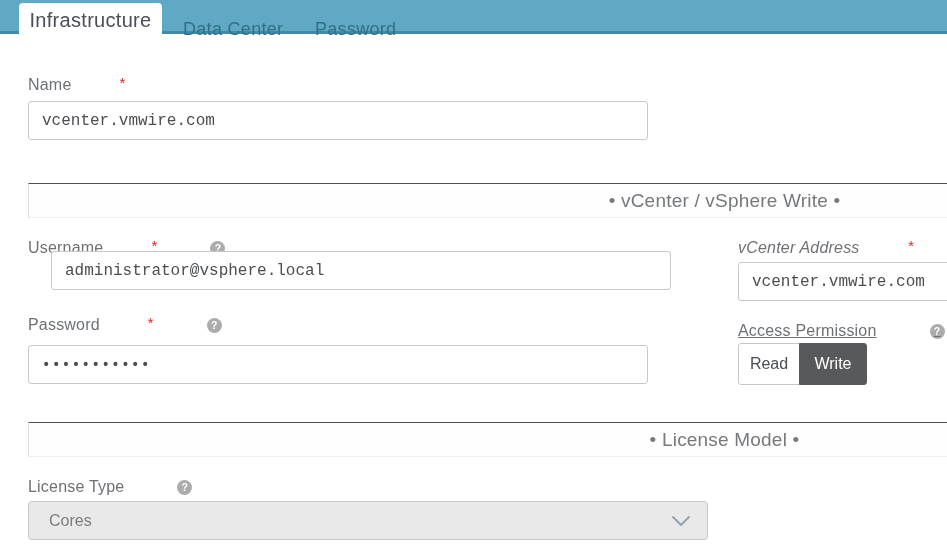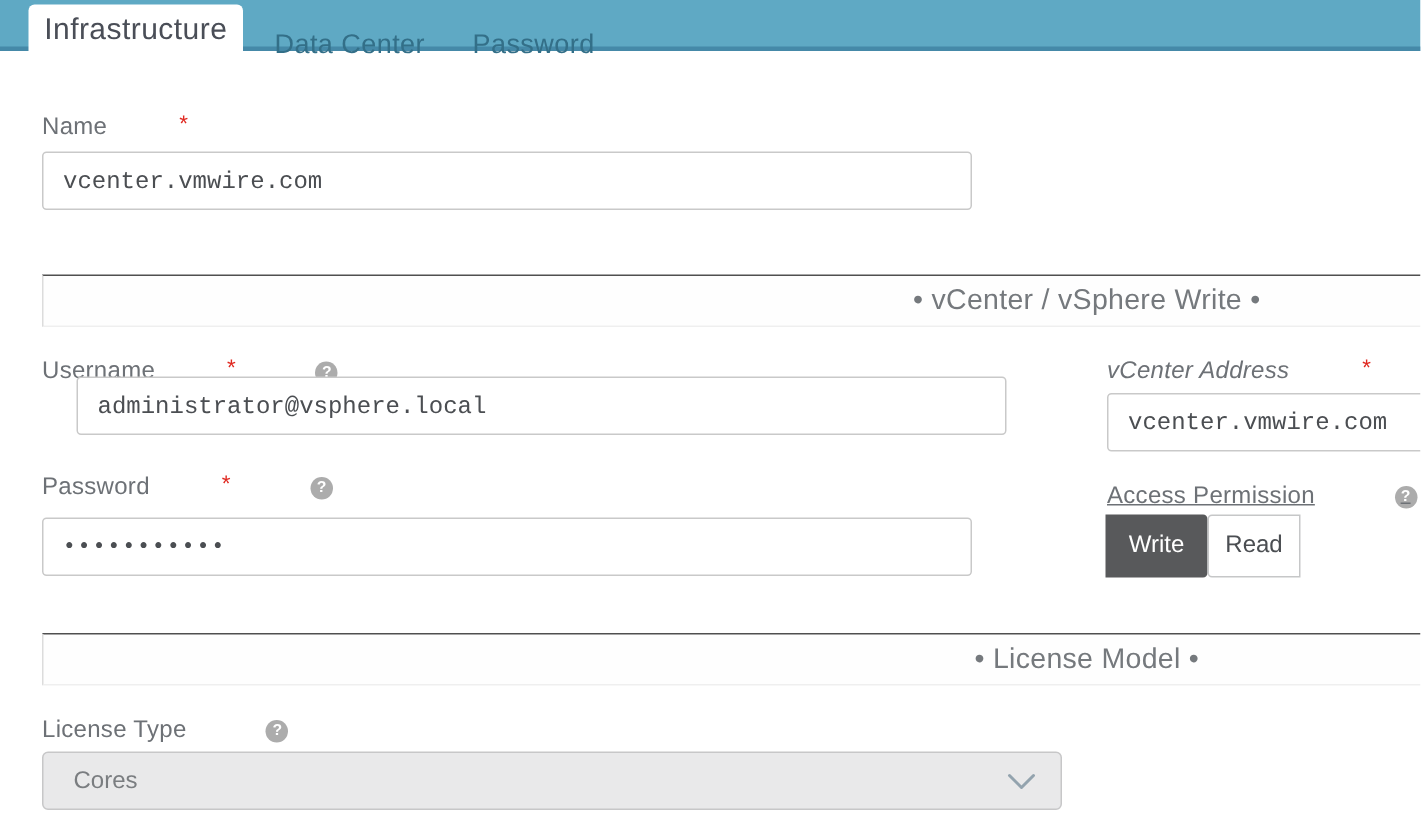--- a/index.html
+++ b/index.html
@@ -98,22 +98,22 @@
         <span class="req">*</span>
       <span class="help">?</span>
     </div>
     <input class="tin pw" style="left: 28px; top: 345px;" type="text" value="•••••••••••">
 
     <div class="field-label" style="left:738px; top:322px;text-decoration:underline;">
       <span>Access Permission</span>
       <span class="help">?</span>
     </div>
     <div class="toggle">
+      <div class="tbtn tbtn-read">Read</div>
       <div class="tbtn tbtn-write">Write</div>
-      <div class="tbtn tbtn-read">Read</div>
     </div>
 
     <div class="band" style="top:422px;">
       <span>• License Model •</span>
     </div>
 
     <div class="field-label" style="left:28px; top:478px;">
       <span>License Type</span>
       <span class="help">?</span>
     </div>

